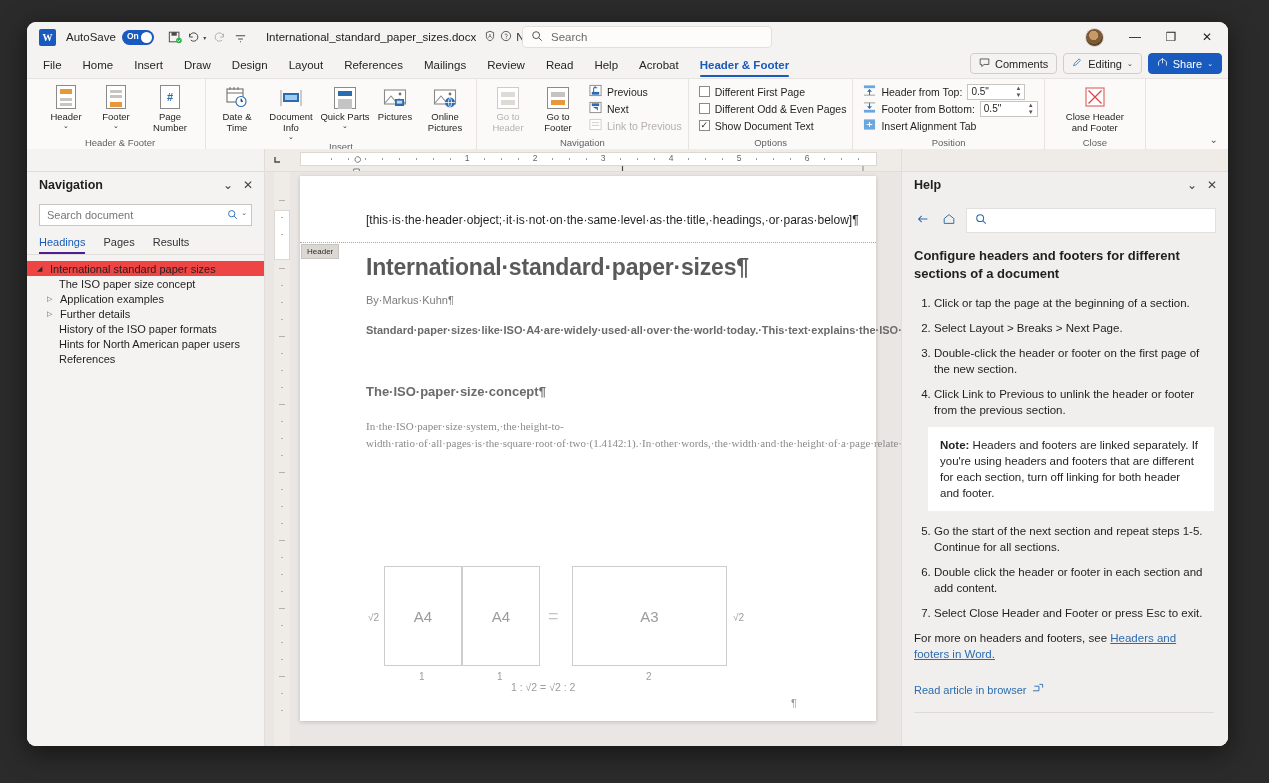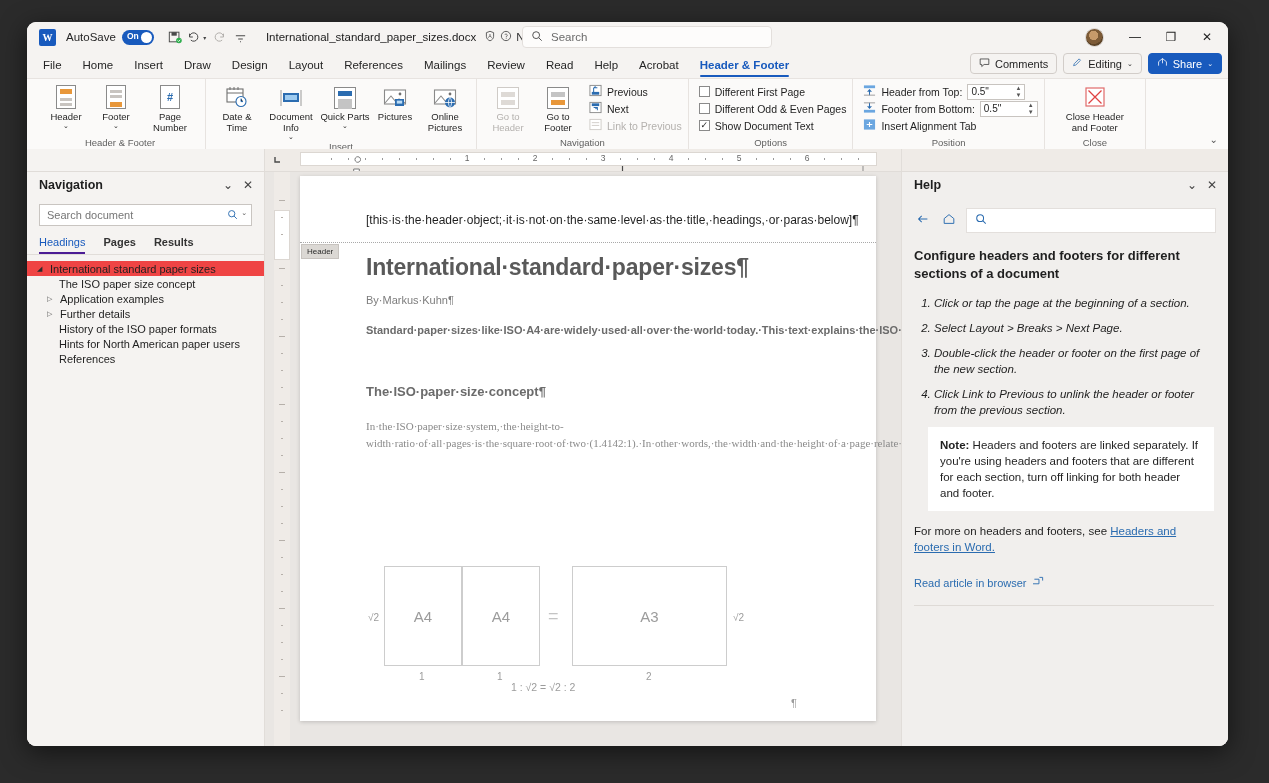--- a/index.html
+++ b/index.html
@@ -213,21 +213,21 @@
   .pane-title { font-size: 12.5px; font-weight: bold; color: #1f1f1f; flex: 1; }
   .pane-ico { width: 20px; text-align: center; font-size: 12px; color: #444; }
   .nav-search {
     margin: 6px 12px 0 12px; height: 22px;
     background: #fff; border: 1px solid #c9c5c1;
     display: flex; align-items: center; padding: 0 4px 0 7px;
     font-size: 11px; color: #767676;
   }
   .nav-search .right { margin-left: auto; display: flex; gap: 3px; color: #2b6cb0; font-size: 11px; }
   .navtabs { display: flex; gap: 18px; padding: 10px 12px 0 12px; }
-  .navtab { font-size: 11px; color: #333; padding-bottom: 4px; font-weight: bold; }
+  .navtab { font-size: 11px; color: #333; padding-bottom: 4px; }
   .navtab.active { color: #185abd; font-weight: normal; border-bottom: 2px solid #4c1d95; }
   .navtabs-rule { height: 1px; background: #e1ddd9; margin: 0 0 0 0; }
   .headlist { padding-top: 6px; font-size: 11px; color: #1f1f1f; }
   .headrow {
     display: flex; align-items: center;
     height: 15px; padding-left: 10px; gap: 5px;
     white-space: nowrap;
   }
   .headrow.sel { background: #ef4444; }
   .arrow-e { font-size: 7px; color: #4d4d4d; width: 8px; }
@@ -316,21 +316,21 @@
   .help-nav { display: flex; align-items: center; gap: 8px; padding: 10px 12px 0 12px; }
   .help-nav .ico { font-size: 14px; color: #2b6cb0; width: 18px; text-align: center; }
   .help-search {
     flex: 1; height: 25px; background: #fff; border: 1px solid #e3dfdc;
     display: flex; align-items: center; padding-left: 8px;
     color: #2b6cb0; font-size: 12px;
   }
   .help-body { padding: 14px 14px 0 12px; font-size: 11.5px; color: #1f1f1f; line-height: 17px; }
   .help-title { font-size: 13px; font-weight: bold; line-height: 18px; margin-bottom: 12px; }
   .help-ol { margin: 0; padding-left: 20px; }
-  .help-ol li { margin-bottom: 9px; line-height: 16px; font-style: italic; }
+  .help-ol li { margin-bottom: 9px; line-height: 16px; }
   .help-note {
     background: #fff; padding: 10px 12px; margin: 4px 0 12px 14px;
     line-height: 16px;
   }
   .help-p { margin: 2px 0 0 0; line-height: 16px; }
   .lnk { color: #2b6cb0; }
   .help-readart { margin-top: 20px; font-size: 11px; color: #2b6cb0; display: flex; align-items: center; gap: 6px; }
   .help-sep { height: 1px; background: #dedad6; margin: 13px 0 0 0; }
   .help-fb { display: flex; align-items: center; gap: 10px; margin-top: 12px; }
   .help-fb .q { font-size: 11.5px; font-weight: bold; }
@@ -934,20 +934,25 @@
         <ol class="help-ol">
           <li>Click or tap the page at the beginning of a section.</li>
           <li>Select Layout &gt; Breaks &gt; Next Page.</li>
           <li>Double-click the header or footer on the first page of the new section.</li>
           <li>Click Link to Previous to unlink the header or footer from the previous section.</li>
         </ol>
         <div class="help-note">
           <b>Note:</b>
           <span>Headers and footers are linked separately. If you're using headers and footers that are different for each section, turn off linking for both header and footer.</span>
         </div>
+        <ol class="help-ol" start="5">
+          <li>Go the start of the next section and repeat steps 1-5. Continue for all sections.</li>
+          <li>Double click the header or footer in each section and add content.</li>
+          <li>Select Close Header and Footer or press Esc to exit.</li>
+        </ol>
         <p class="help-p">
           <span>For more on headers and footers, see </span><a class="lnk" href="#">Headers and footers in Word.</a>
         </p>
         <div class="help-readart">
           <span>Read article in browser</span>
           <span>
             <svg width="11" height="11" viewBox="0 0 12 12">
                   <path d="M1.5 3.5h5v5h-7" fill="none" stroke="#2b6cb0" stroke-width="1"></path>
                   <path d="M7 1.5h3.5V5" fill="none" stroke="#2b6cb0" stroke-width="1"></path>
                 </svg>

